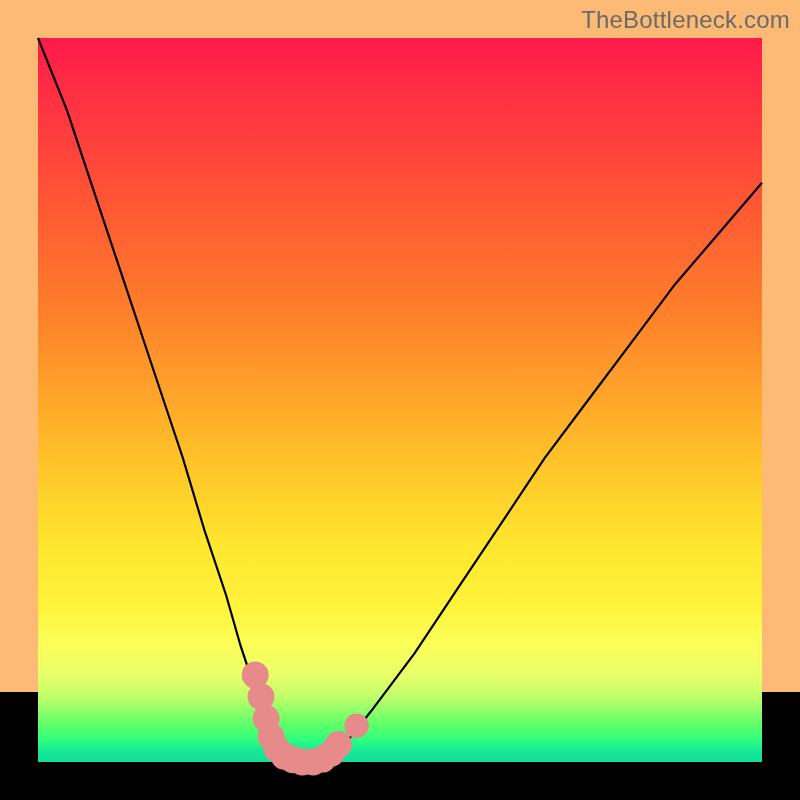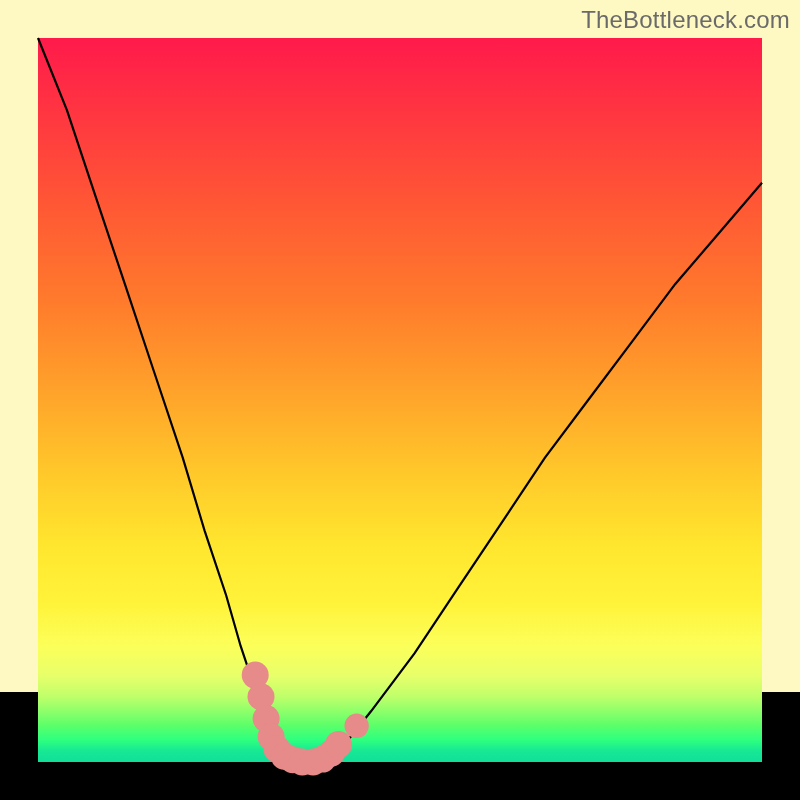--- a/index.html
+++ b/index.html
@@ -10,21 +10,21 @@
     background: #000;
     overflow: hidden;
     font-family: Arial, Helvetica, sans-serif;
   }
   .frame {
     position: absolute;
     left: 0;
     top: 0;
     width: 800px;
     height: 692px;
-    background: #fef9c3;
+    background: #fdba74;
   }
   .plot {
     position: absolute;
     left: 38px;
     top: 38px;
     width: 724px;
     height: 724px;
     
     background: linear-gradient(
       to bottom,

